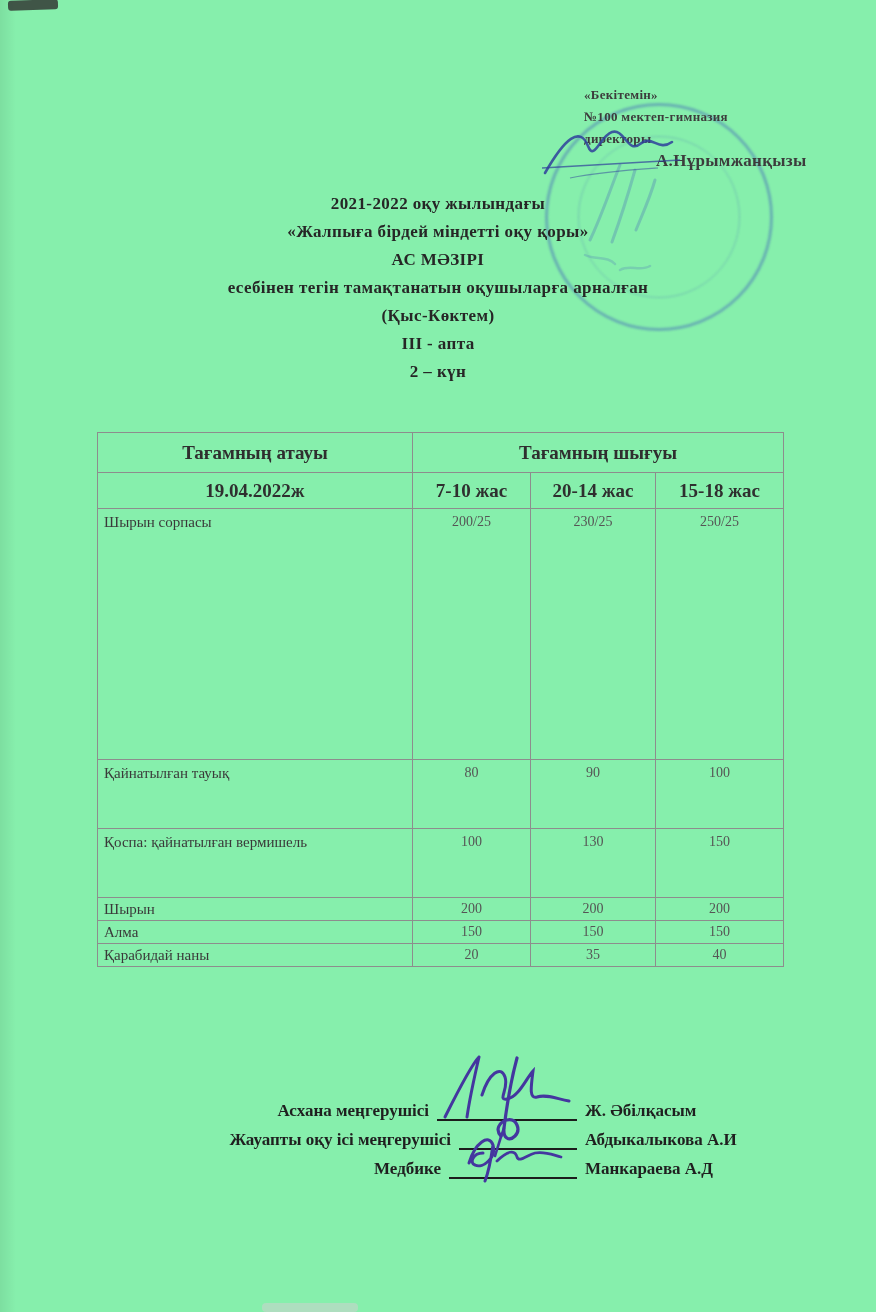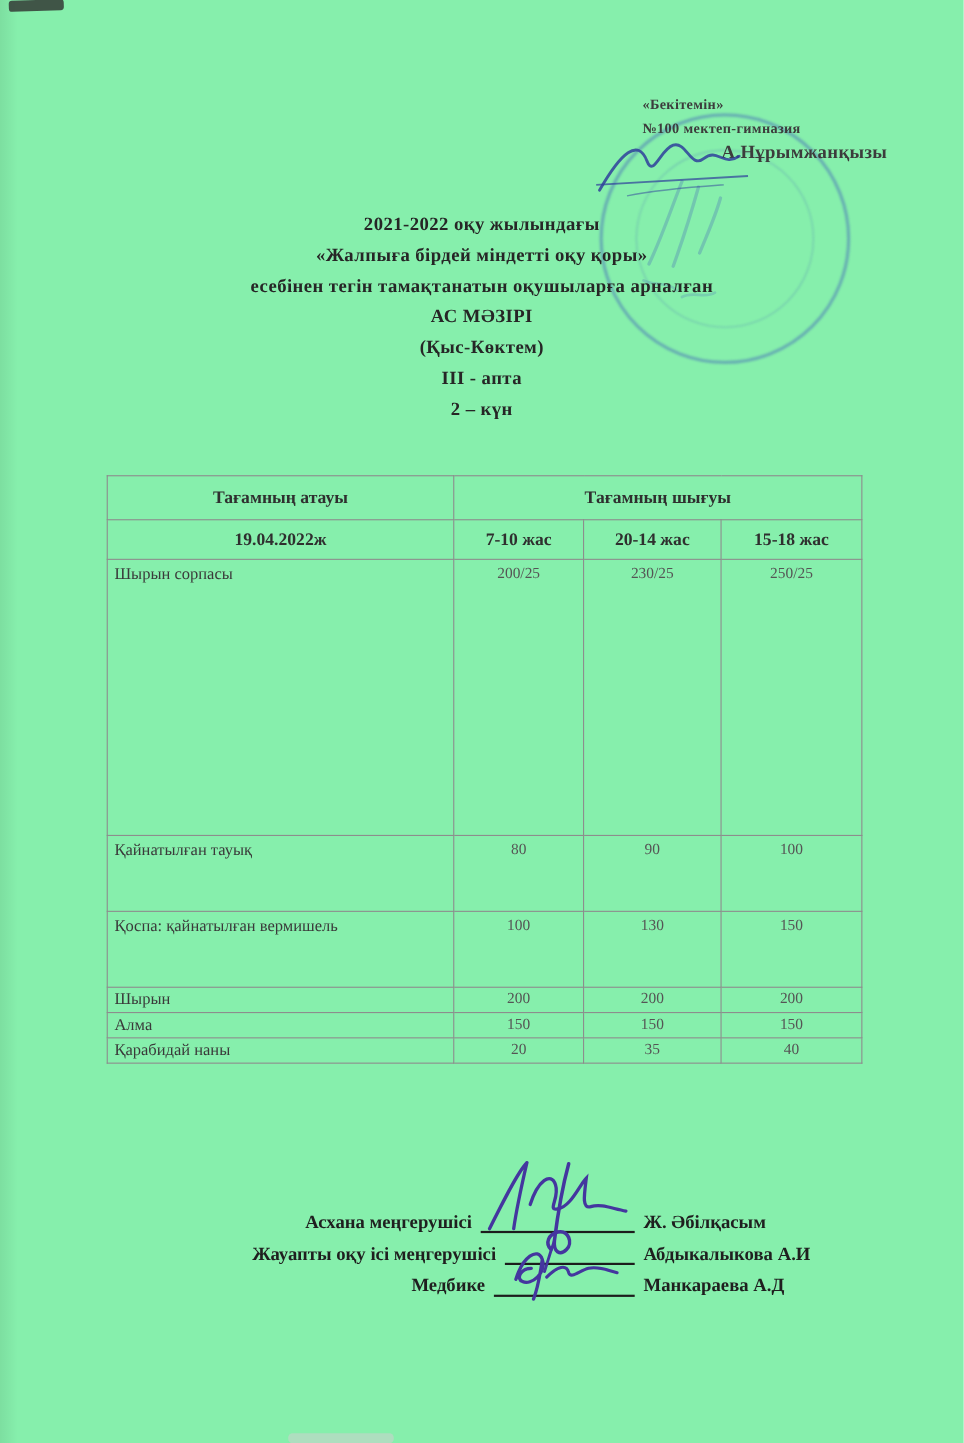--- a/index.html
+++ b/index.html
@@ -51,21 +51,21 @@
     color:#262626;filter:blur(.35px);
   }
   .titleblock div{font-weight:bold;font-size:17px;line-height:28px;letter-spacing:.4px;}
 
   
   table.menu{
     position:absolute;left:97px;top:432px;width:686px;
     border-collapse:collapse;color:#333;table-layout:fixed;
   }
   table.menu th,table.menu td{border:1px solid #8d8d8d;padding:2px 6px;}
-  table.menu th{font-size:16px;font-weight:bold;text-align:center;color:#2f2f2f;}
+  table.menu th{font-size:19px;font-weight:bold;text-align:center;color:#2f2f2f;}
   td.dish{font-size:15px;text-align:left;padding-left:9px;color:#3a3a3a;}
   td.val{font-size:14px;text-align:center;color:#555;}
   tr.h1{height:40px;} tr.h2{height:36px;}
   tr.r-xl{height:251px;} tr.r-xl td{vertical-align:top;padding-top:5px;}
   tr.r-lg{height:69px;}  tr.r-lg td{vertical-align:top;padding-top:5px;}
   tr.r-sm{height:23px;}
 
   
   .signatures{position:absolute;left:0;top:1092px;width:770px;color:#1f1f1f;}
   .sig-row{display:flex;justify-content:flex-end;align-items:flex-end;height:29px;font-size:17px;font-weight:bold;margin-left:30px;}
@@ -92,33 +92,34 @@
     <div class="inner"></div>
   </div>
   <svg class="stamp-smudge" width="180" height="140" viewBox="0 0 180 140">
     <path d="M60,5 C50,30 42,55 30,80 M75,10 C68,35 60,60 52,82 M95,20 C90,38 82,55 76,70" stroke="rgba(72,110,183,.45)" stroke-width="3" fill="none" stroke-linecap="round"></path>
     <path d="M25,95 C35,100 48,96 55,104 M60,110 C70,104 80,112 90,106" stroke="rgba(72,110,183,.35)" stroke-width="2.5" fill="none" stroke-linecap="round"></path>
   </svg>
 
   <div class="approval">
     <div>«Бекітемін»</div>
     <div>№100 мектеп-гимназия</div>
+    <div>директоры</div>
     <div class="name-line">А.Нұрымжанқызы</div>
   </div>
   <svg class="approval-sig" width="220" height="70" viewBox="0 0 220 70">
     <path d="M5,55 C25,20 40,8 48,28 C54,44 60,18 72,14 C84,10 88,36 100,26 C112,16 118,34 132,24" stroke="#2f3f9b" stroke-width="2.6" fill="none" stroke-linecap="round" opacity=".85"></path>
     <path d="M2,50 L140,42" stroke="#2f3f9b" stroke-width="1.6" fill="none" opacity=".7"></path>
     <path d="M30,60 C60,54 90,52 118,50" stroke="#2f3f9b" stroke-width="1.2" fill="none" opacity=".5"></path>
   </svg>
 
   <div class="titleblock">
     <div>2021-2022 оқу жылындағы</div>
     <div>«Жалпыға бірдей міндетті оқу қоры»</div>
+    <div>АС МӘЗІРІ</div>
     <div>есебінен тегін тамақтанатын оқушыларға арналған</div>
-    <div>АС МӘЗІРІ</div>
     <div>(Қыс-Көктем)</div>
     <div>III - апта</div>
     <div>2 – күн</div>
   </div>
 
   <table class="menu">
     <colgroup>
       <col style="width:315px">
         <col style="width:118px">
         <col style="width:125px">

